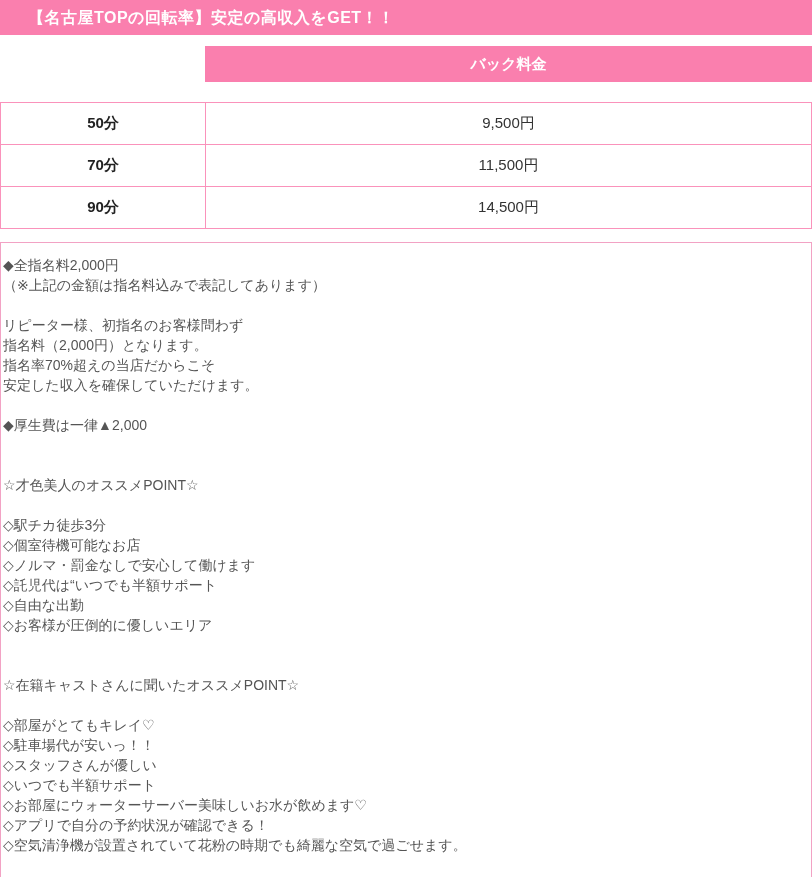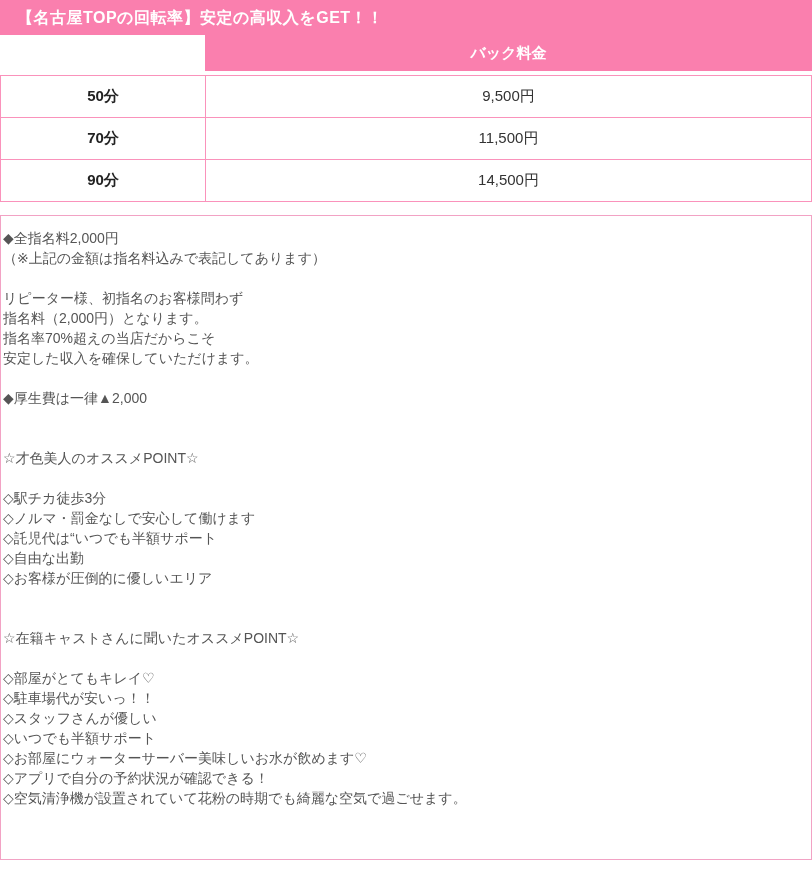--- a/index.html
+++ b/index.html
@@ -11,41 +11,42 @@
   }
   .page { width: 812px; height: 877px; overflow: hidden; }
 
   .title-bar {
     height: 35px;
     background: #fa7fae;
     color: #ffffff;
     font-size: 16px;
     font-weight: bold;
     line-height: 35px;
-    padding-left: 17px;
+    padding-left: 28px;
     letter-spacing: 0.5px;
   }
 
   .table-head {
+    margin-top: 11px;
     display: flex;
     height: 36px;
   }
   .table-head .spacer { width: 205px; }
   .table-head .head-cell {
     flex: 1;
     background: #fa7fae;
     color: #ffffff;
     font-size: 15px;
     font-weight: bold;
     text-align: center;
     line-height: 36px;
   }
 
   table.price-table {
-    margin-top: 4px;
+    margin-top: 20px;
     width: 812px;
     border-collapse: collapse;
     border-radius: 26px;
   }
   table.price-table td {
     border: 1px solid #fa92bb;
     height: 42px;
     text-align: center;
     vertical-align: middle;
     font-size: 15px;
@@ -111,20 +112,21 @@
     <div class="line">指名料（2,000円）となります。</div>
     <div class="line">指名率70%超えの当店だからこそ</div>
     <div class="line">安定した収入を確保していただけます。</div>
     <div class="line"></div>
     <div class="line">◆厚生費は一律▲2,000</div>
     <div class="line"></div>
     <div class="line"></div>
     <div class="line">☆才色美人のオススメPOINT☆</div>
     <div class="line"></div>
     <div class="line">◇駅チカ徒歩3分</div>
+    <div class="line">◇個室待機可能なお店</div>
     <div class="line">◇ノルマ・罰金なしで安心して働けます</div>
     <div class="line">◇託児代は“いつでも半額サポート</div>
     <div class="line">◇自由な出勤</div>
     <div class="line">◇お客様が圧倒的に優しいエリア</div>
     <div class="line"></div>
     <div class="line"></div>
     <div class="line">☆在籍キャストさんに聞いたオススメPOINT☆</div>
     <div class="line"></div>
     <div class="line">◇部屋がとてもキレイ♡</div>
     <div class="line">◇駐車場代が安いっ！！</div>

